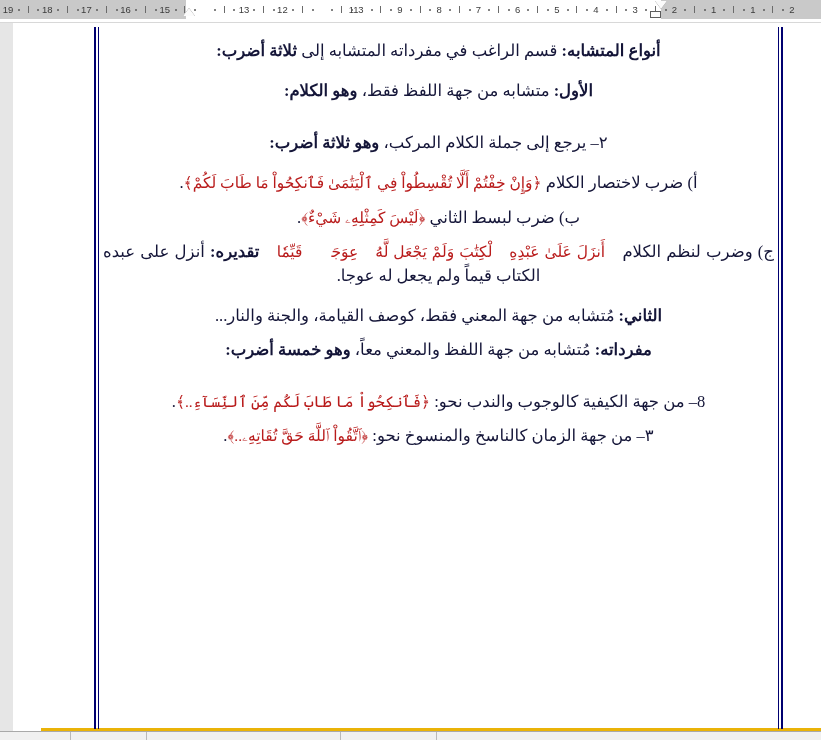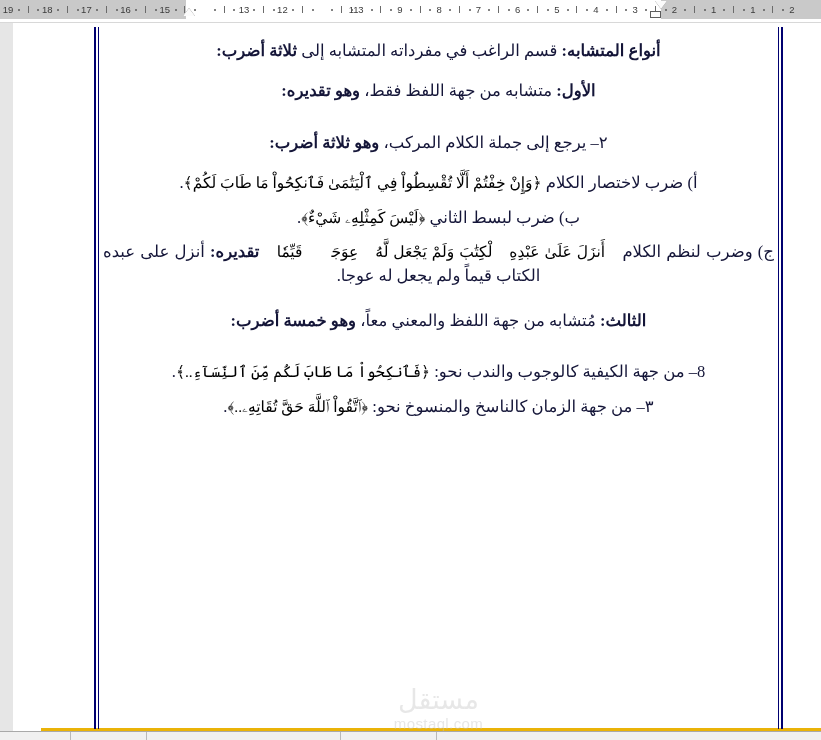--- a/index.html
+++ b/index.html
@@ -161,21 +161,21 @@
     line-height: 1.42;
     margin: 0 0 6px 0;
     color: #141538;
     font-family: "Liberation Serif", "DejaVu Serif", serif;
   }
   .para.justify { text-align: justify; text-align-last: center; }
 
   .b { font-weight: bold; }
 
   .quran {
-    color: #000000;
+    color: #b91c1c;
     font-size: 15.5px;
     letter-spacing: 0.2px;
   }
 
   .gap-sm { height: 5px; }
   .gap-md { height: 11px; }
   .gap-lg { height: 17px; }
 
   
   #watermark {
@@ -325,45 +325,42 @@
   <div class="scroll-gutter right"></div>
 
   <div id="page-sheet">
 
     <div class="page-border left"></div>
     <div class="page-border right"></div>
 
     <div id="doc-body">
         <p class="para justify"><span class="b">أنواع المتشابه:</span><span> قسم الراغب في مفرداته المتشابه إلى </span><span class="b">ثلاثة أضرب:</span></p>
         <div class="gap-md"></div>
-        <p class="para justify"><span class="b">الأول:</span><span> متشابه من جهة اللفظ فقط، </span><span class="b">وهو تقديره:</span></p>
+        <p class="para justify"><span class="b">الأول:</span><span> متشابه من جهة اللفظ فقط، </span><span class="b">وهو الكلام:</span></p>
         <div class="gap-md"></div>
         <div class="gap-md"></div>
         <p class="para justify"><span>٢– يرجع إلى جملة الكلام المركب، </span><span class="b">وهو ثلاثة أضرب:</span></p>
         <div class="gap-md"></div>
         <p class="para justify"><span>أ) ضرب لاختصار الكلام </span><span class="quran">﴿وَإِنْ خِفْتُمْ أَلَّا تُقْسِطُواْ فِي ٱلْيَتَٰمَىٰ فَٱنكِحُواْ مَا طَابَ لَكُمْ﴾</span><span>.</span></p>
         <div class="gap-sm"></div>
         <p class="para justify"><span>ب) ضرب لبسط الثاني </span><span class="quran">﴿لَيْسَ كَمِثْلِهِۦ شَيْءٌ﴾</span><span>.</span></p>
         <div class="gap-sm"></div>
         <p class="para justify"><span>ج) وضرب لنظم الكلام </span><span class="quran">﴿أَنزَلَ عَلَىٰ عَبْدِهِ ٱلْكِتَٰبَ وَلَمْ يَجْعَل لَّهُۥ عِوَجَاۜ قَيِّمٗا﴾</span><span class="b"> تقديره:</span><span> أنزل على عبده الكتاب قيماً ولم يجعل له عوجا.</span></p>
         <div class="gap-md"></div>
-        <div class="gap-sm"></div>
-        <p class="para justify"><span class="b">الثالث:</span><span> مُتشابه من جهة اللفظ والمعني معاً، </span><span class="b">وهو خمسة أضرب:</span></p>
+        <p class="para justify"><span class="b">الثاني:</span><span> مُتشابه من جهة المعني فقط، كوصف القيامة، والجنة والنار...</span></p>
+        <div class="gap-sm"></div>
+        <p class="para justify"><span class="b">مفرداته:</span><span> مُتشابه من جهة اللفظ والمعني معاً، </span><span class="b">وهو خمسة أضرب:</span></p>
         <div class="gap-lg"></div>
         <div class="gap-sm"></div>
         <p class="para justify"><span>8– من جهة الكيفية كالوجوب والندب نحو: </span><span class="quran">﴿فَٱنكِحُواْ مَا طَابَ لَكُم مِّنَ ٱلنِّسَآءِ..﴾</span><span>.</span></p>
         <div class="gap-sm"></div>
         <p class="para justify"><span>٣– من جهة الزمان كالناسخ والمنسوخ نحو: </span><span class="quran">﴿ٱتَّقُواْ ٱللَّهَ حَقَّ تُقَاتِهِۦ..﴾</span><span>.</span></p>
         <div class="gap-sm"></div>
       </div>
 
-    <div id="watermark">
-      <div class="wm-mark">مستقل</div>
-      <div class="wm-domain">mostaql.com</div>
-    </div>
 
   </div>
 
   <div id="status-strip">
     <div class="seg" style="left:70px;"></div>
     <div class="seg" style="left:146px;"></div>
     <div class="seg" style="left:340px;"></div>
     <div class="seg" style="left:436px;"></div>
   </div>
 

